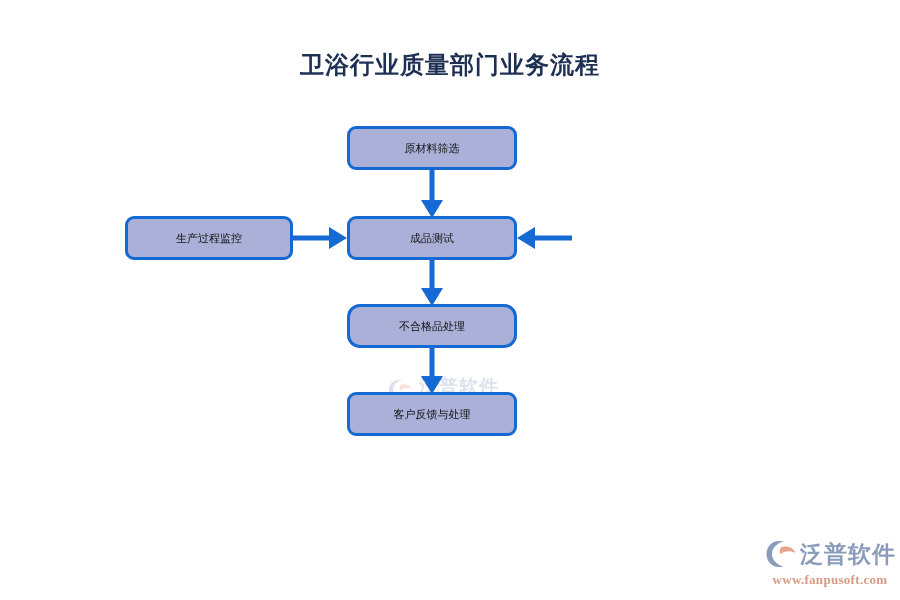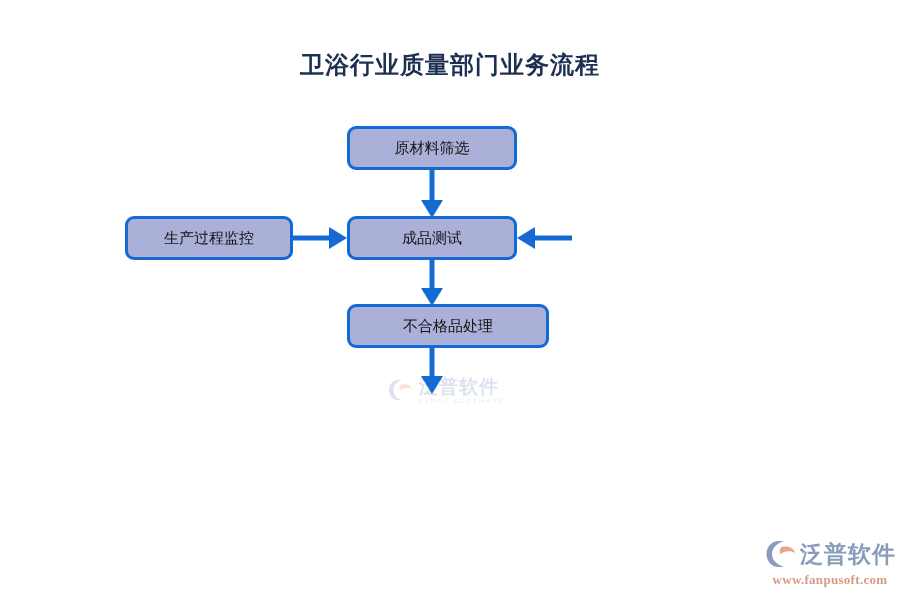--- a/index.html
+++ b/index.html
@@ -39,31 +39,31 @@
   .flow-box {
     position: absolute;
     box-sizing: border-box;
     background: #aab0d8;
     border: 3px solid #1569d3;
     border-radius: 9px;
     display: flex;
     align-items: center;
     justify-content: center;
     color: #111111;
-    font-size: 15px;
+    font-size: 11px;
     line-height: 18px;
     white-space: nowrap;
     z-index: 3;
   }
 
   .box-raw      { left: 347px; top: 126px; width: 170px; height: 44px; }
   .box-test     { left: 347px; top: 216px; width: 170px; height: 44px; }
   .box-monitor  { left: 125px; top: 216px; width: 168px; height: 44px; }
   .box-inspect  { left: 572px; top: 216px; width: 168px; height: 44px; }
-  .box-defect   { left: 347px; top: 304px; width: 202px; height: 44px; }
+  .box-defect   { left: 347px; top: 304px; width: 170px; height: 44px; border-radius: 13px; }
   .box-feedback { left: 347px; top: 392px; width: 170px; height: 44px; }
 
   
   #connectors {
     position: absolute;
     left: 0;
     top: 0;
     width: 900px;
     height: 600px;
     z-index: 2;
@@ -200,20 +200,21 @@
 
   <div class="flow-box box-raw">原材料筛选</div>
 
   <div class="flow-box box-monitor">生产过程监控</div>
 
   <div class="flow-box box-test">成品测试</div>
 
 
   <div class="flow-box box-defect">不合格品处理</div>
 
+  <div class="flow-box box-feedback">客户反馈与处理</div>
 
   <div id="brand-logo">
     <div class="logo-row">
       <div class="logo-mark">
         <svg width="30" height="28" viewBox="0 0 30 28" xmlns="http://www.w3.org/2000/svg">
           <path d="M13 1 C5 1 0.5 7.5 0.5 14 C0.5 20.5 5 27 13 27 L18 27 C10.5 24.5 6 20 6 14 C6 8 10.5 3.5 18 1 Z" fill="#8b9cbb"></path>
           <path d="M14.5 7.5 C21 5 27.5 7.5 29.5 13 C25 10.5 19.5 10.5 15.5 13.5 C13.5 15 13.5 10.5 14.5 7.5 Z" fill="#e8a58d"></path>
         </svg>
       </div>
       <div class="logo-cn">泛普软件</div>

